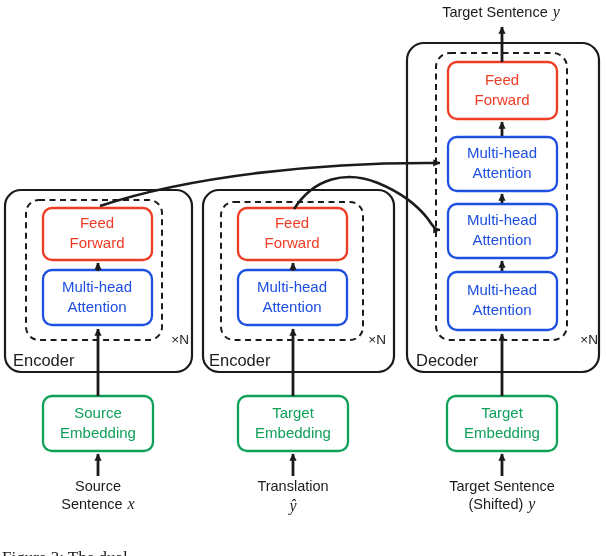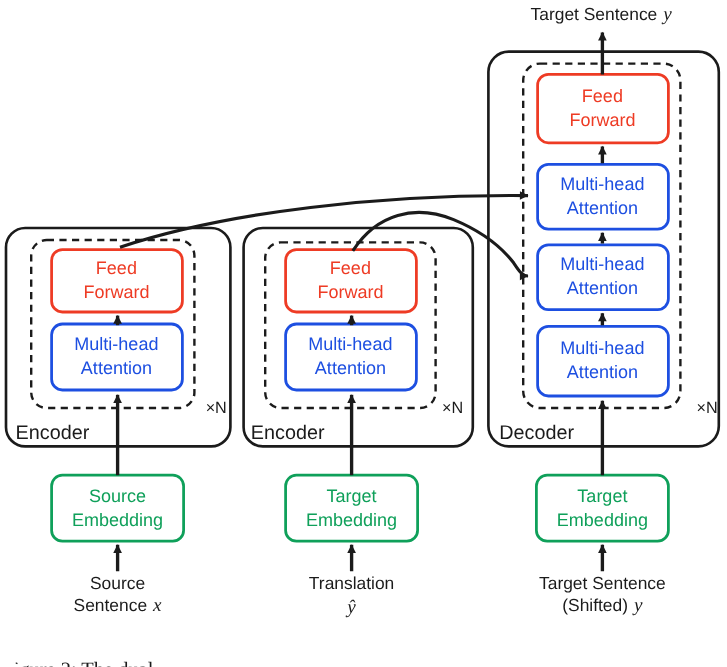--- a/index.html
+++ b/index.html
@@ -1,17 +1,17 @@
 <!DOCTYPE html>
 <html><head>
 <meta charset="utf-8">
 <style>
   html,body{margin:0;padding:0;background:#ffffff;}
   .stage{position:relative;width:606px;height:556px;background:#ffffff;overflow:hidden;
-         font-family:"Liberation Sans", sans-serif;border-radius:25px;}
+         font-family:"Liberation Sans", sans-serif;}
   svg text{font-family:"Liberation Sans", sans-serif;fill:#1b1b1b;}
   .boxlabel{font-size:15px;}
   .red  .boxlabel{fill:#ee3b24;}
   .blue .boxlabel{fill:#1d4fe1;}
   .green .boxlabel{fill:#0fa05a;}
   .blocklabel{font-size:16.5px;}
   .xn{font-size:13.5px;}
   .io{font-size:14.5px;}
   .math{font-family:"Liberation Serif", serif;font-style:italic;font-size:16px;}
   .caption{font-family:"Liberation Serif", serif;font-size:17px;}

